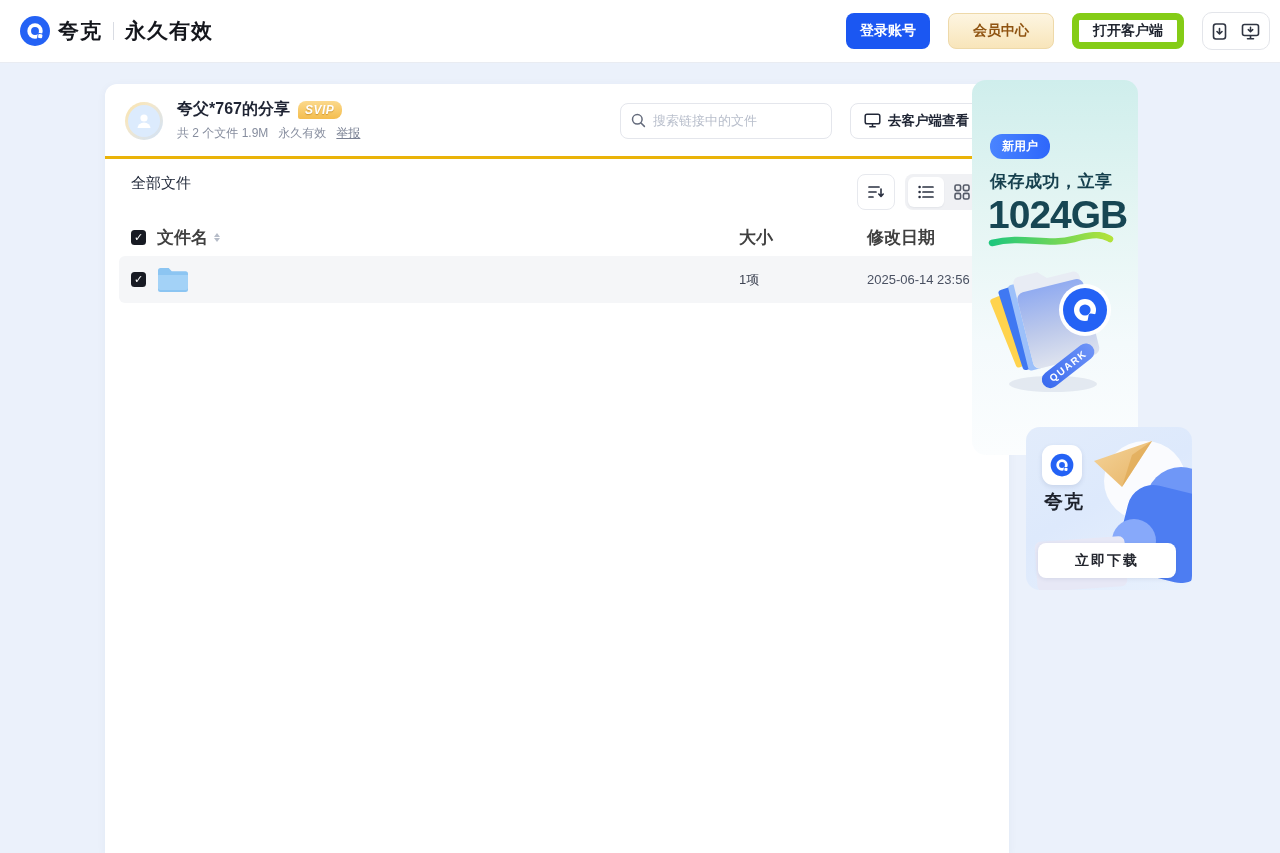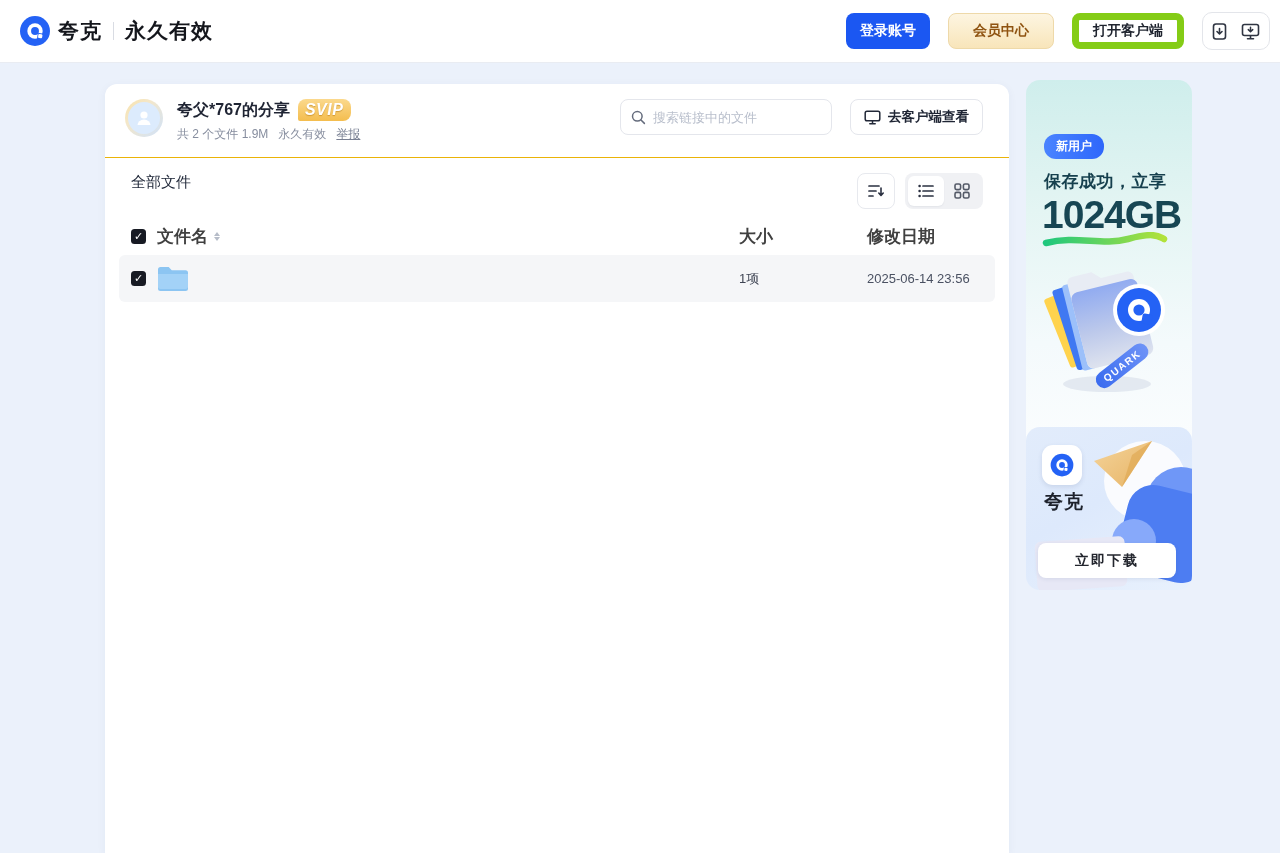--- a/index.html
+++ b/index.html
@@ -29,29 +29,29 @@
   .btn-client { width:112px; height:36px; background:#fff; border:7px solid #84cc16; color:#1f242f; }
   .btn-dl-pill { width:68px; height:38px; background:#fff; border:1px solid #e3e5ea; border-radius:10px; display:flex; align-items:center; justify-content:center; gap:14px; }
   .btn-dl-pill svg { display:block; }
 
   
   .main-card {
     position:absolute; left:105px; top:84px; width:904px; height:769px;
     background:#ffffff; border-radius:12px 12px 0 0;
     box-shadow:0 2px 10px rgba(30,50,90,.05);
   }
-  .share-head { display:flex; align-items:flex-start; padding:15px 26px 14px 20px; border-bottom:1px solid #eab308; }
+  .share-head { display:flex; align-items:center; padding:15px 26px 14px 20px; border-bottom:3px solid #eab308; }
   .avatar-ring { width:38px; height:38px; border-radius:50%; padding:3px;
     background:linear-gradient(135deg,#f8e2aa 0%, #f4e7c9 35%, #cfe2fb 100%); flex:0 0 auto;}
   .avatar-inner { width:100%; height:100%; border-radius:50%; background:#dcebfd; display:flex; align-items:center; justify-content:center; }
   .share-info { margin-left:14px; }
   .share-title-row { display:flex; align-items:center; gap:8px; }
   .share-title { font-size:16px; font-weight:bold; color:#1f2433; }
   .svip-badge { display:inline-block; background:linear-gradient(180deg,#fbd98d,#f4bd4e); color:#ffffff;
-    font-size:16px; font-weight:bold; font-style:italic; padding:2px 8px 2px 7px; border-radius:8px 8px 8px 2px;
+    font-size:12px; font-weight:bold; font-style:italic; padding:2px 8px 2px 7px; border-radius:8px 8px 8px 2px;
     letter-spacing:.5px; text-shadow:0 1px 1px rgba(160,100,0,.45); }
   .share-meta { margin-top:5px; font-size:12px; color:#868d9e; display:flex; align-items:center; }
   .share-meta .gap { margin-left:10px; }
   .report-link { margin-left:10px; color:#798093; text-decoration:underline; cursor:pointer; }
   .share-head .spacer { flex:1; }
   .search-box { width:212px; height:36px; border:1px solid #e4e6ec; border-radius:8px;
     display:flex; align-items:center; padding:0 10px; gap:7px; background:#fff; }
   .search-box input { border:none; outline:none; flex:1; font-size:13px; color:#2a3040; font-family:"Liberation Sans",sans-serif; min-width:0; background:transparent;}
   .search-box input::placeholder { color:#b9bfcc; }
   .btn-view-client { margin-left:18px; height:36px; padding:0 13px; background:#fff; border:1px solid #e4e6ec; border-radius:8px;
@@ -79,21 +79,21 @@
   .arr-dn { border-top:4.5px solid #b6bcc8; }
 
   .file-row { margin:4px 14px 0 14px; height:47px; background:#f5f6f8; border-radius:6px;
     display:flex; align-items:center; padding:0 12px; cursor:pointer; }
   .folder-icon { margin-left:10px; flex:0 0 auto; display:block; }
   .file-name { margin-left:13px; font-size:13px; color:#20242f; white-space:nowrap; overflow:hidden; text-overflow:ellipsis;}
   .cell-size { font-size:13px; color:#3f4554; }
   .cell-mod { font-size:13px; color:#4a5162; }
 
   
-  .promo-top { position:absolute; left:1026px; top:80px; width:166px; height:375px; border-radius:14px; overflow:hidden;
+  .promo-top { position:absolute; left:972px; top:80px; width:166px; height:375px; border-radius:14px; overflow:hidden;
     background:linear-gradient(180deg,#cfeeec 0%, #e4f5f3 35%, #f4fafc 70%, #fbfdfe 100%); }
   .newuser-badge { display:inline-block; margin:54px 0 0 18px; background:linear-gradient(90deg,#4a84ff,#2e67fb);
     color:#fff; font-size:12px; font-weight:bold; padding:4px 12px; border-radius:12px; }
   .promo-line1 { margin:11px 0 0 18px; font-size:17px; font-weight:bold; color:#16404e; letter-spacing:.5px;}
   .promo-line2 { margin:2px 0 0 16px; font-size:39px; font-weight:800; color:#174653; letter-spacing:-1px; line-height:1.05;}
   .swoosh { margin:-4px 0 0 16px; display:block; }
   .folder-illo { position:absolute; left:13px; top:168px; }
 
   .promo-bottom { position:absolute; left:1026px; top:427px; width:166px; height:163px; border-radius:14px; overflow:hidden;
     background:linear-gradient(150deg,#e2ecfb 0%, #dde9fc 45%, #e8f1fd 100%); }

